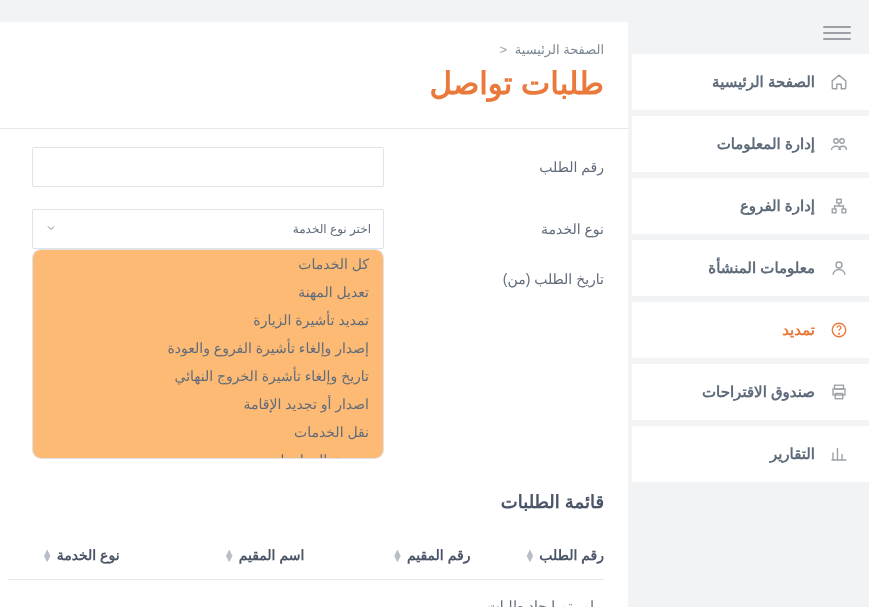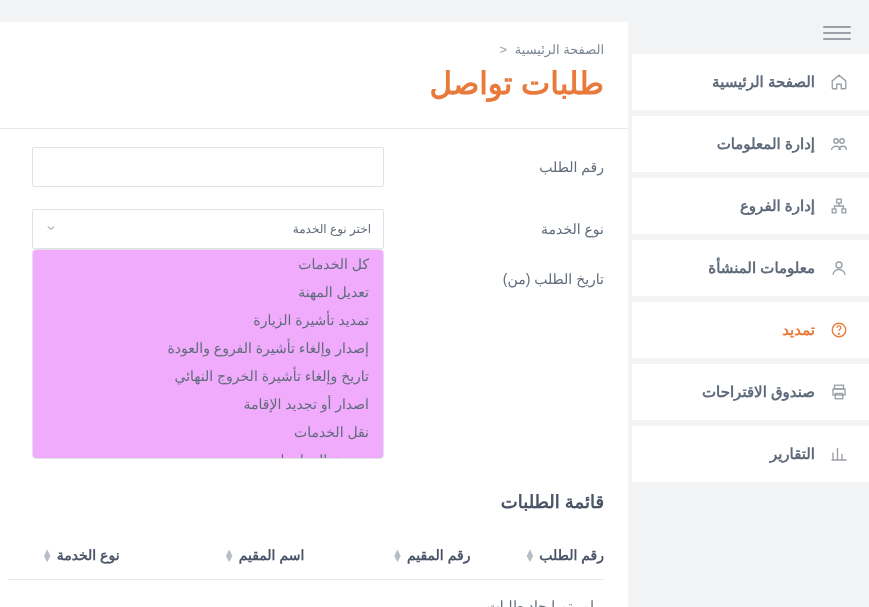--- a/index.html
+++ b/index.html
@@ -144,23 +144,23 @@
   direction: rtl;
 }
 .select-input .chevron {
   color: #7b8794;
 }
 .dropdown {
   position: absolute;
   top: 40px;
   right: 0;
   left: 0;
-  background: #f0abfc;
+  background: #fdba74;
   border: 1px solid #dfe3e8;
-  border-radius: 4px;
+  border-radius: 9px;
   z-index: 10;
   max-height: 210px;
   overflow-y: auto;
 }
 .dropdown::-webkit-scrollbar {
   width: 8px;
 }
 .dropdown::-webkit-scrollbar-thumb {
   background: #c8cdd3;
   border-radius: 4px;

